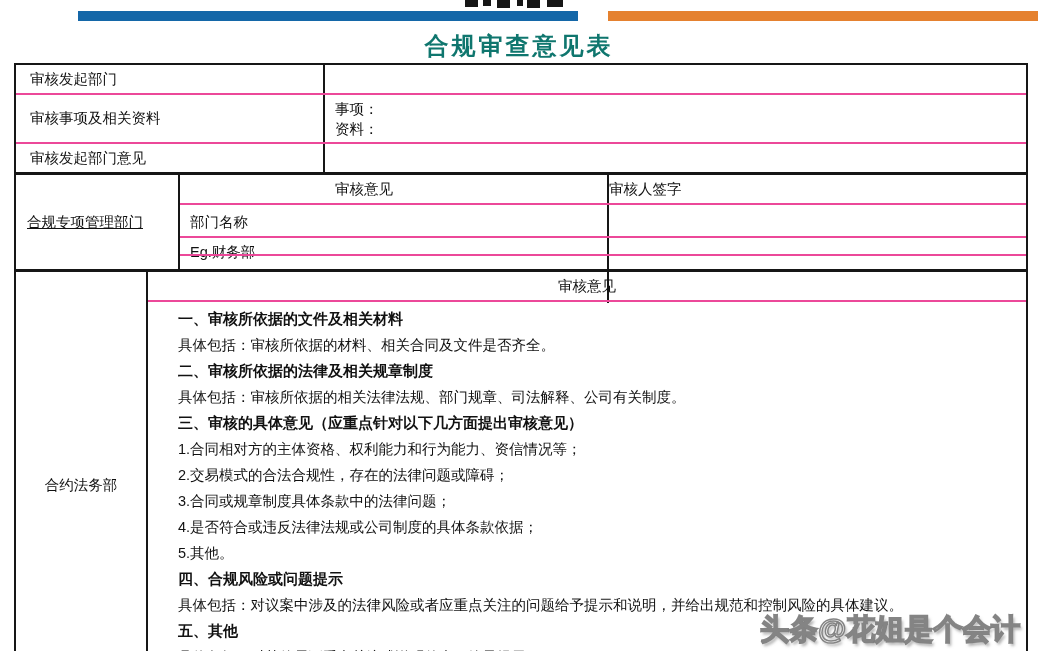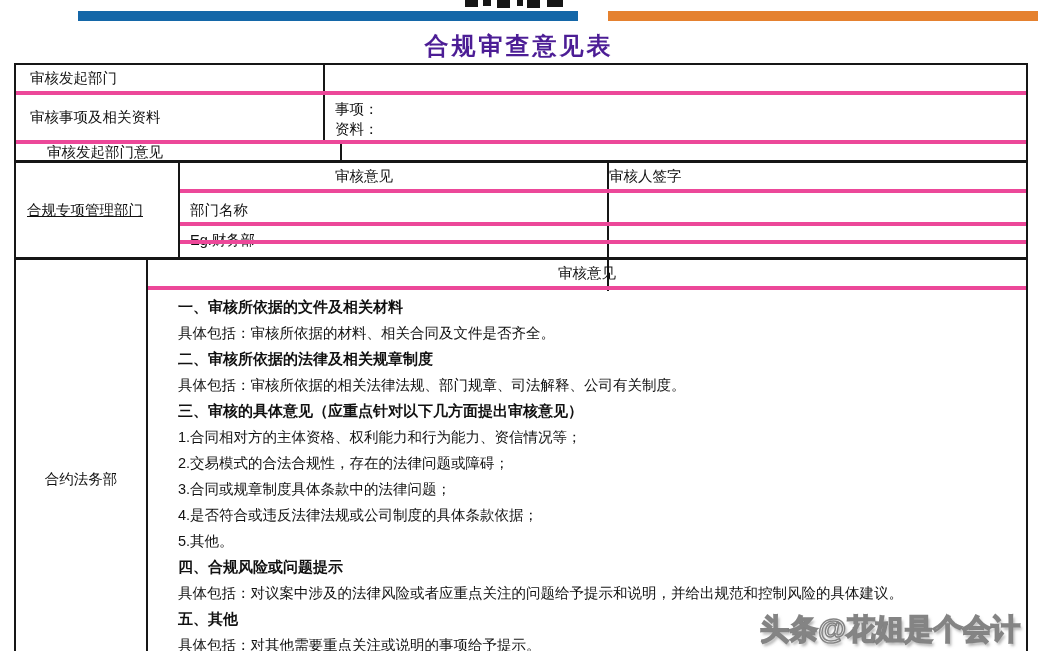--- a/index.html
+++ b/index.html
@@ -9,37 +9,37 @@
 
   
   .frag { position:absolute; background:#161616; top:0; }
 
   
   #bar-blue   { position:absolute; left:78px;  top:11px; width:500px; height:10px; }
   #bar-orange { position:absolute; left:608px; top:11px; width:430px; height:10px; }
 
   
   #title { position:absolute; left:0; top:30px; width:1038px; text-align:center;
-           font-size:24px; font-weight:bold; letter-spacing:3px; color:#4c1d95; }
+           font-size:24px; font-weight:bold; letter-spacing:3px; color:#0f766e; }
 
   
   #tbl { position:absolute; left:14px; top:63px; width:1014px; height:588px;
          border:2px solid #161616; border-bottom:none; background:#fff;
          display:flex; flex-direction:column; font-size:14.5px; }
-  .hr2 { border-bottom:4px solid #ec4899; }
+  .hr2 { border-bottom:2px solid #ec4899; }
   .hr3 { border-bottom:3px solid #161616; }
   .vr2 { border-right:2px solid #161616; }
 
   .row { display:flex; flex-direction:row; width:100%; }
   .lblcell { width:309px; display:flex; align-items:center; padding-left:14px; }
   .valcell { flex:1; padding:3px 10px; }
   .r1 { height:30px; }
   .r2 { height:49px; }
   .r2 .valcell { line-height:20px; padding-top:4px; }
-  .r3 { height:19px;padding-left:17px; }
+  .r3 { height:31px; }
 
   
   .sec4 { height:97px; }
   .sec4-lbl { width:164px; display:flex; align-items:center; padding-left:11px;text-decoration:underline; }
   .sec4-grid { flex:1; display:flex; flex-direction:column; }
   .s4row { display:flex; width:100%; }
   .s4row .c1 { width:145px; display:flex; align-items:center; padding-left:10px;margin-top:47px; }
   .s4row .c2 { width:284px; display:flex; align-items:center; padding-left:10px; }
   .s4row .c3 { flex:1; display:flex; align-items:center; }
   .s4h  { height:30px; }

